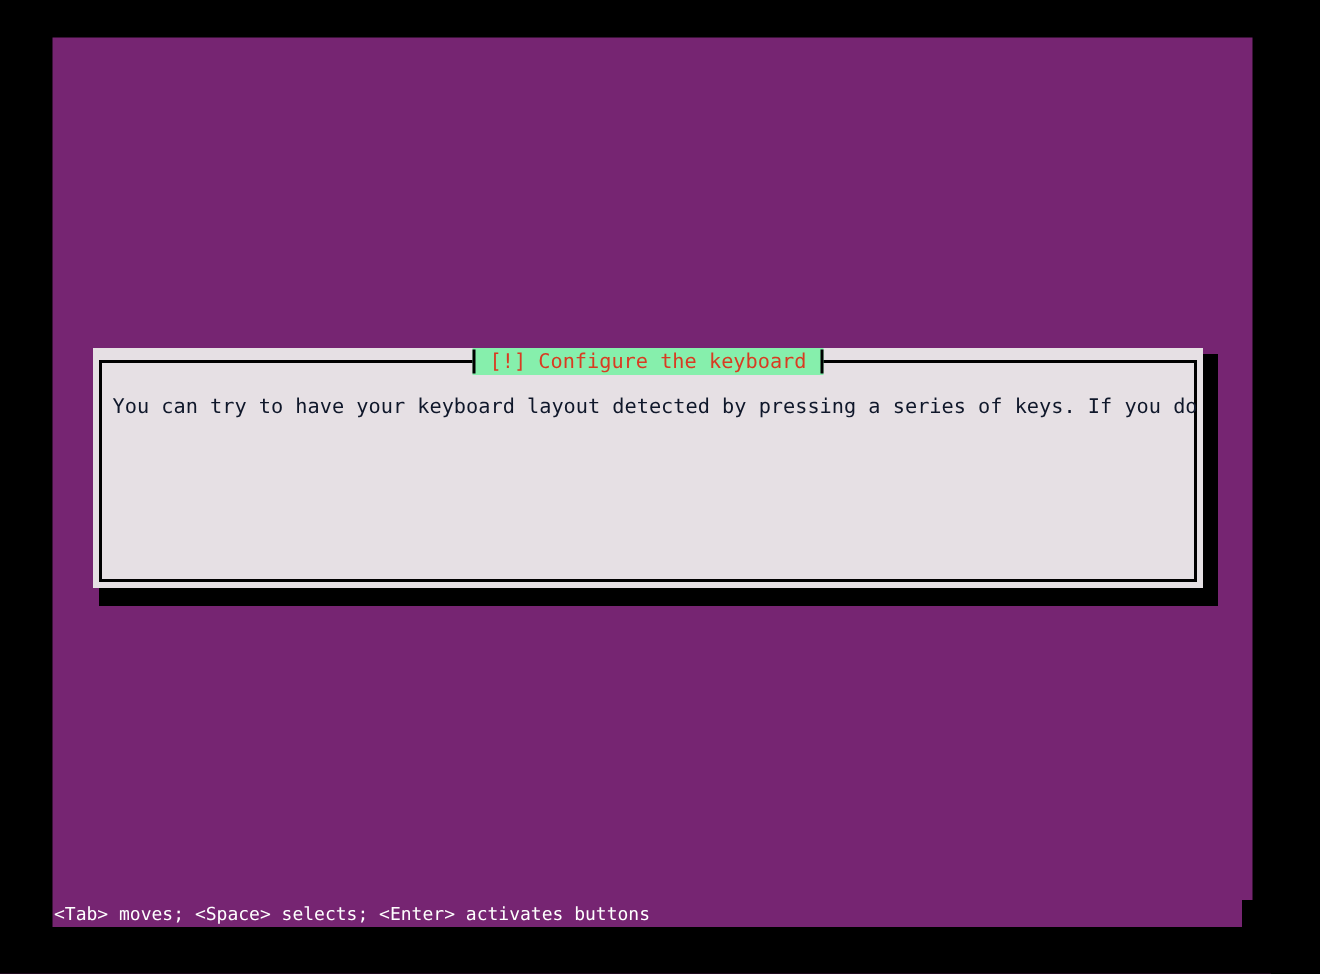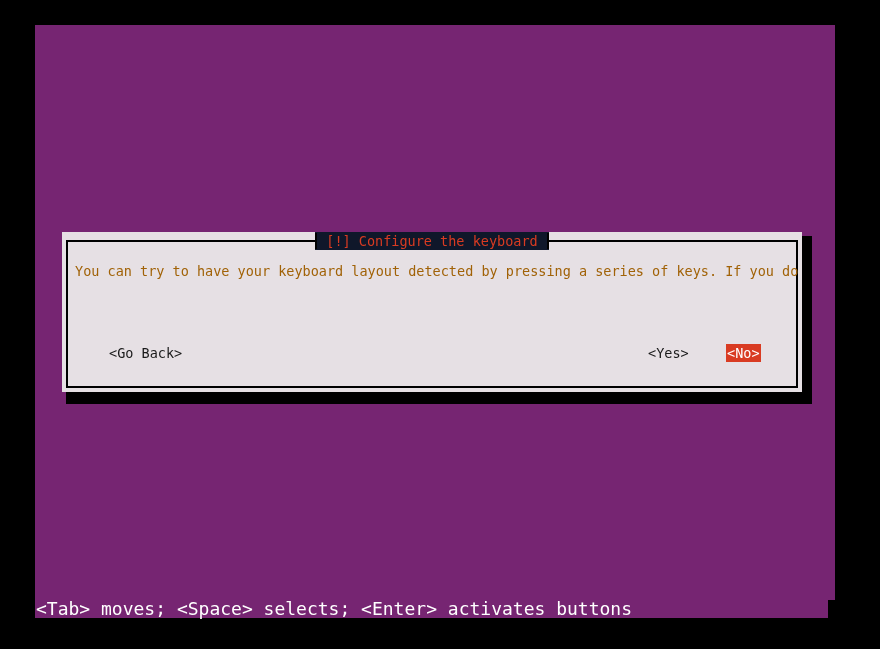--- a/index.html
+++ b/index.html
@@ -32,21 +32,21 @@
     height: 18px;
     background: #762572;
   }
   #status-bar-text {
     position: absolute;
     left: 36px;
     top: 600px;
     height: 18px;
     line-height: 18px;
     color: #ffffff;
-    font-size: 18px;
+    font-size: 12px;
     letter-spacing: 0px;
     white-space: pre;
   }
 
   
   #dialog-shadow {
     position: absolute;
     left: 66px;
     top: 236px;
     width: 746px;
@@ -85,21 +85,21 @@
     height: 18px;
     display: flex;
     justify-content: center;
     align-items: center;
     pointer-events: none;
   }
   #dialog-title-bar {
     display: flex;
     align-items: center;
     height: 18px;
-    background: #0f172a;
+    background: #86efac;
     padding: 0 0px;
   }
   .title-tick {
     width: 2px;
     height: 16px;
     background: #000000;
     display: inline-block;
   }
   #dialog-title {
     color: #d93b22;
@@ -114,21 +114,21 @@
     position: absolute;
     left: 13px;
     top: 30px;
     width: 714px;
     color: #1a1a1a;
     font-size: 13.5px;
     line-height: 18px;
   }
   .body-line {
     white-space: pre;
-    color: #a16207;
+    color: #0f172a;
   }
   #question-line {
     margin-top: 18px;
     white-space: pre;
     color: #1a1a1a;
   }
 
   
   #button-row {
     position: absolute;
@@ -171,22 +171,17 @@
       <span class="title-tick"></span>
       <span id="dialog-title">[!] Configure the keyboard</span>
       <span class="title-tick"></span>
     </div>
   </div>
 
   <div id="dialog-body">
     <div class="body-line">You can try to have your keyboard layout detected by pressing a series of keys. If you do</div>
   </div>
 
-  <div id="button-row">
-    <span class="dlg-button" id="go-back-button">&lt;Go Back&gt;</span>
-    <span class="dlg-button" id="yes-button">&lt;Yes&gt;</span>
-    <span class="dlg-button" id="no-button">&lt;No&gt;</span>
-  </div>
 
 </div>
 
 <div id="status-bar-band"></div>
 <div id="status-bar-text">&lt;Tab&gt; moves; &lt;Space&gt; selects; &lt;Enter&gt; activates buttons</div>
 
 </body></html>

